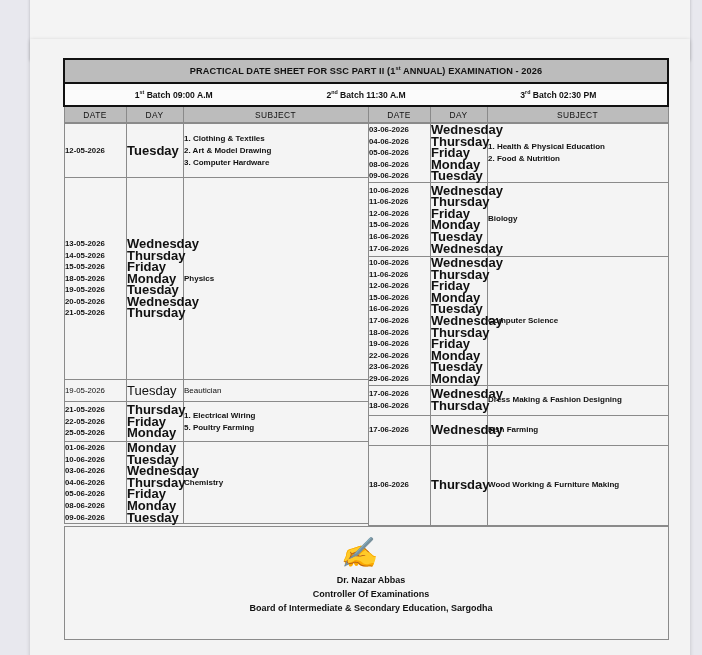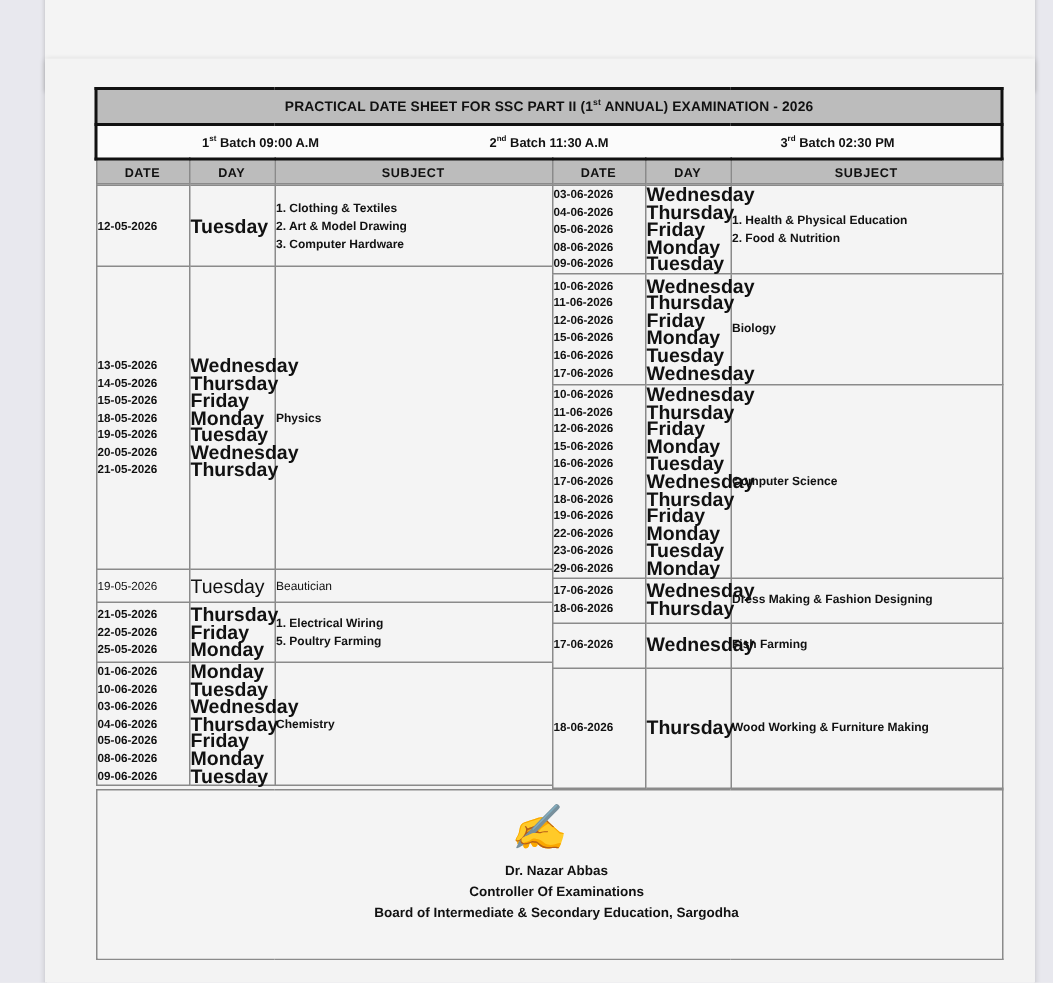--- a/index.html
+++ b/index.html
@@ -77,21 +77,21 @@
     font-size: 8.6px;
     font-weight: bold;
     padding: 0 14px;
   }
   .batch-1 { flex: 0 0 33%; text-align: center; }
   .batch-2 { flex: 0 0 34%; text-align: center; }
   .batch-3 { flex: 0 0 33%; text-align: center; }
   th.hdr {
     background: #bcbcbc !important;
     text-align: center;
-    font-weight: bold;
+    font-weight: normal;
     font-size: 8.4px;
     height: 15px;
     letter-spacing: 0.4px;
     color: #000;
   }
   .cellpad { padding: 3px 5px; }
   .date-col  { font-size: 7.8px; font-weight: bold; line-height: 11.6px; white-space: nowrap; }
   .day-col   { font-size: 13px; font-weight: bold; line-height: 11.6px; white-space: nowrap; }
   .subj-col  { font-size: 8px;  font-weight: bold; line-height: 12px; }
   .light     { font-weight: normal !important; color: #333; }

